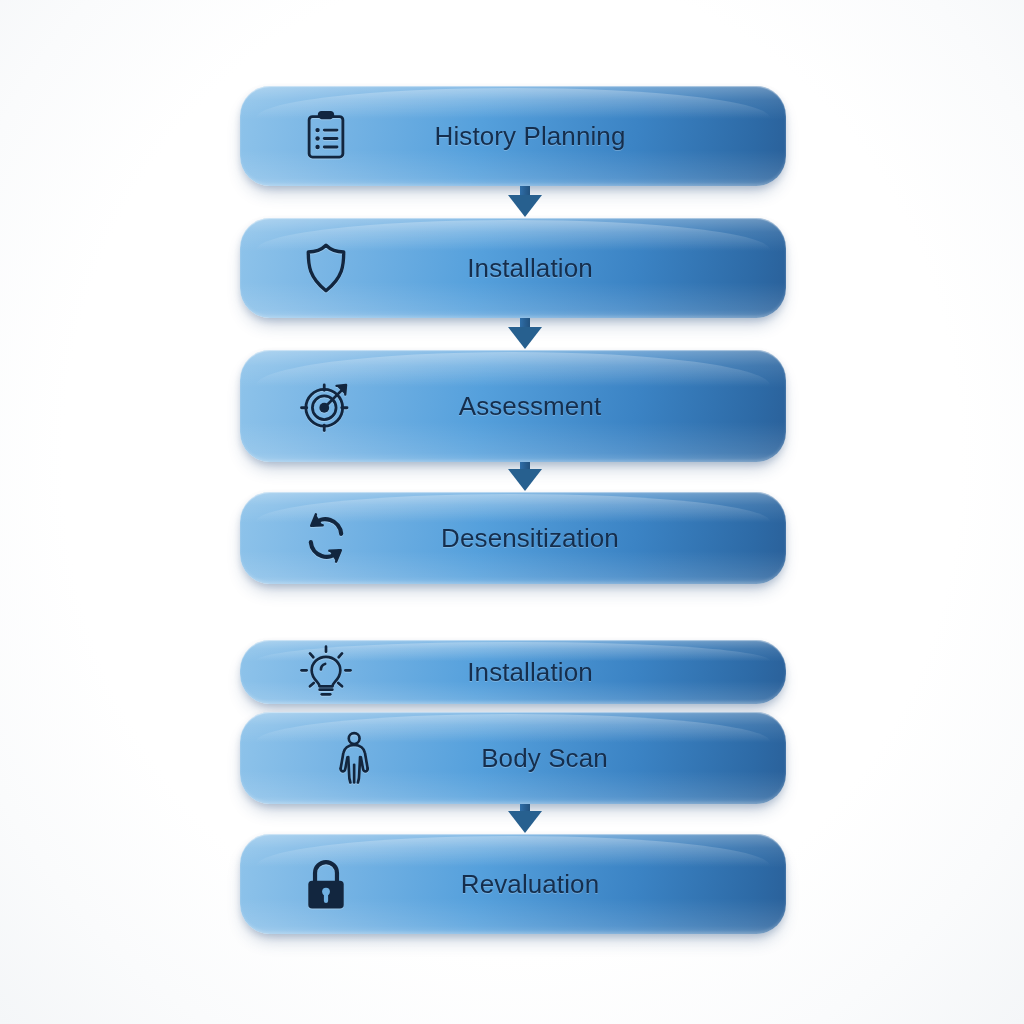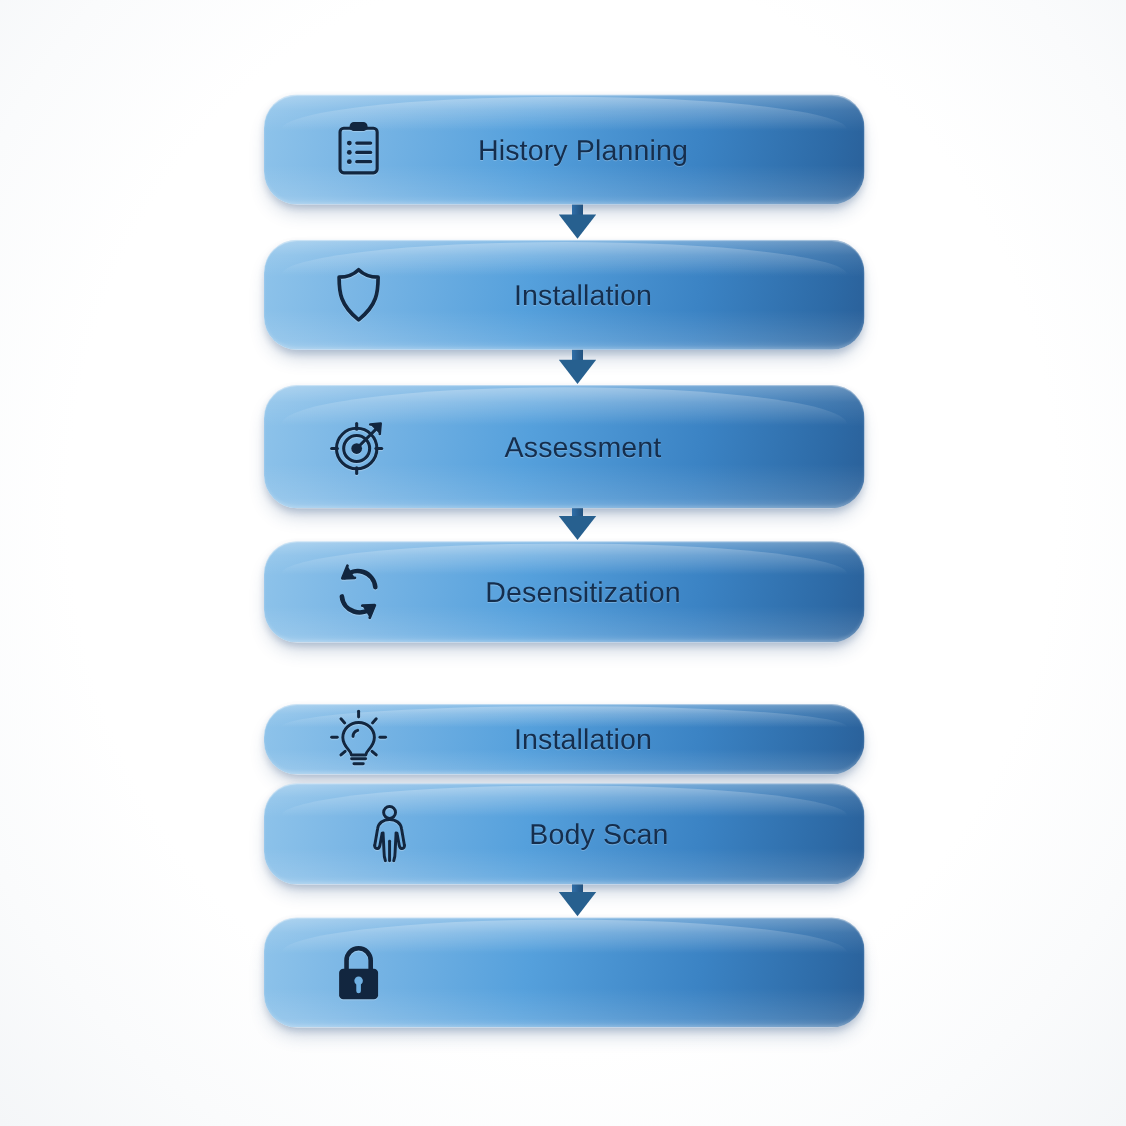--- a/index.html
+++ b/index.html
@@ -242,15 +242,16 @@
       </div>
       <div class="step" style="height: 100px;">
         <div class="step-icon">
     <svg viewBox="0 0 64 64" width="54" height="54" fill="none" stroke="currentColor" stroke-width="5" stroke-linecap="round">
       <path d="M19 28 V19 a13 13 0 0 1 26 0 v9"></path>
       <rect x="11" y="28" width="42" height="33" rx="4.5" fill="currentColor" stroke="none"></rect>
       <circle cx="32" cy="41" r="4.6" fill="#6fb0e2" stroke="none"></circle>
       <path d="M32 44 l0 8" stroke="#6fb0e2" stroke-width="5"></path>
     </svg>
         </div>
+        <div class="step-label">Revaluation</div>
       </div>
     </div>
 </div>
 
 </body></html>

